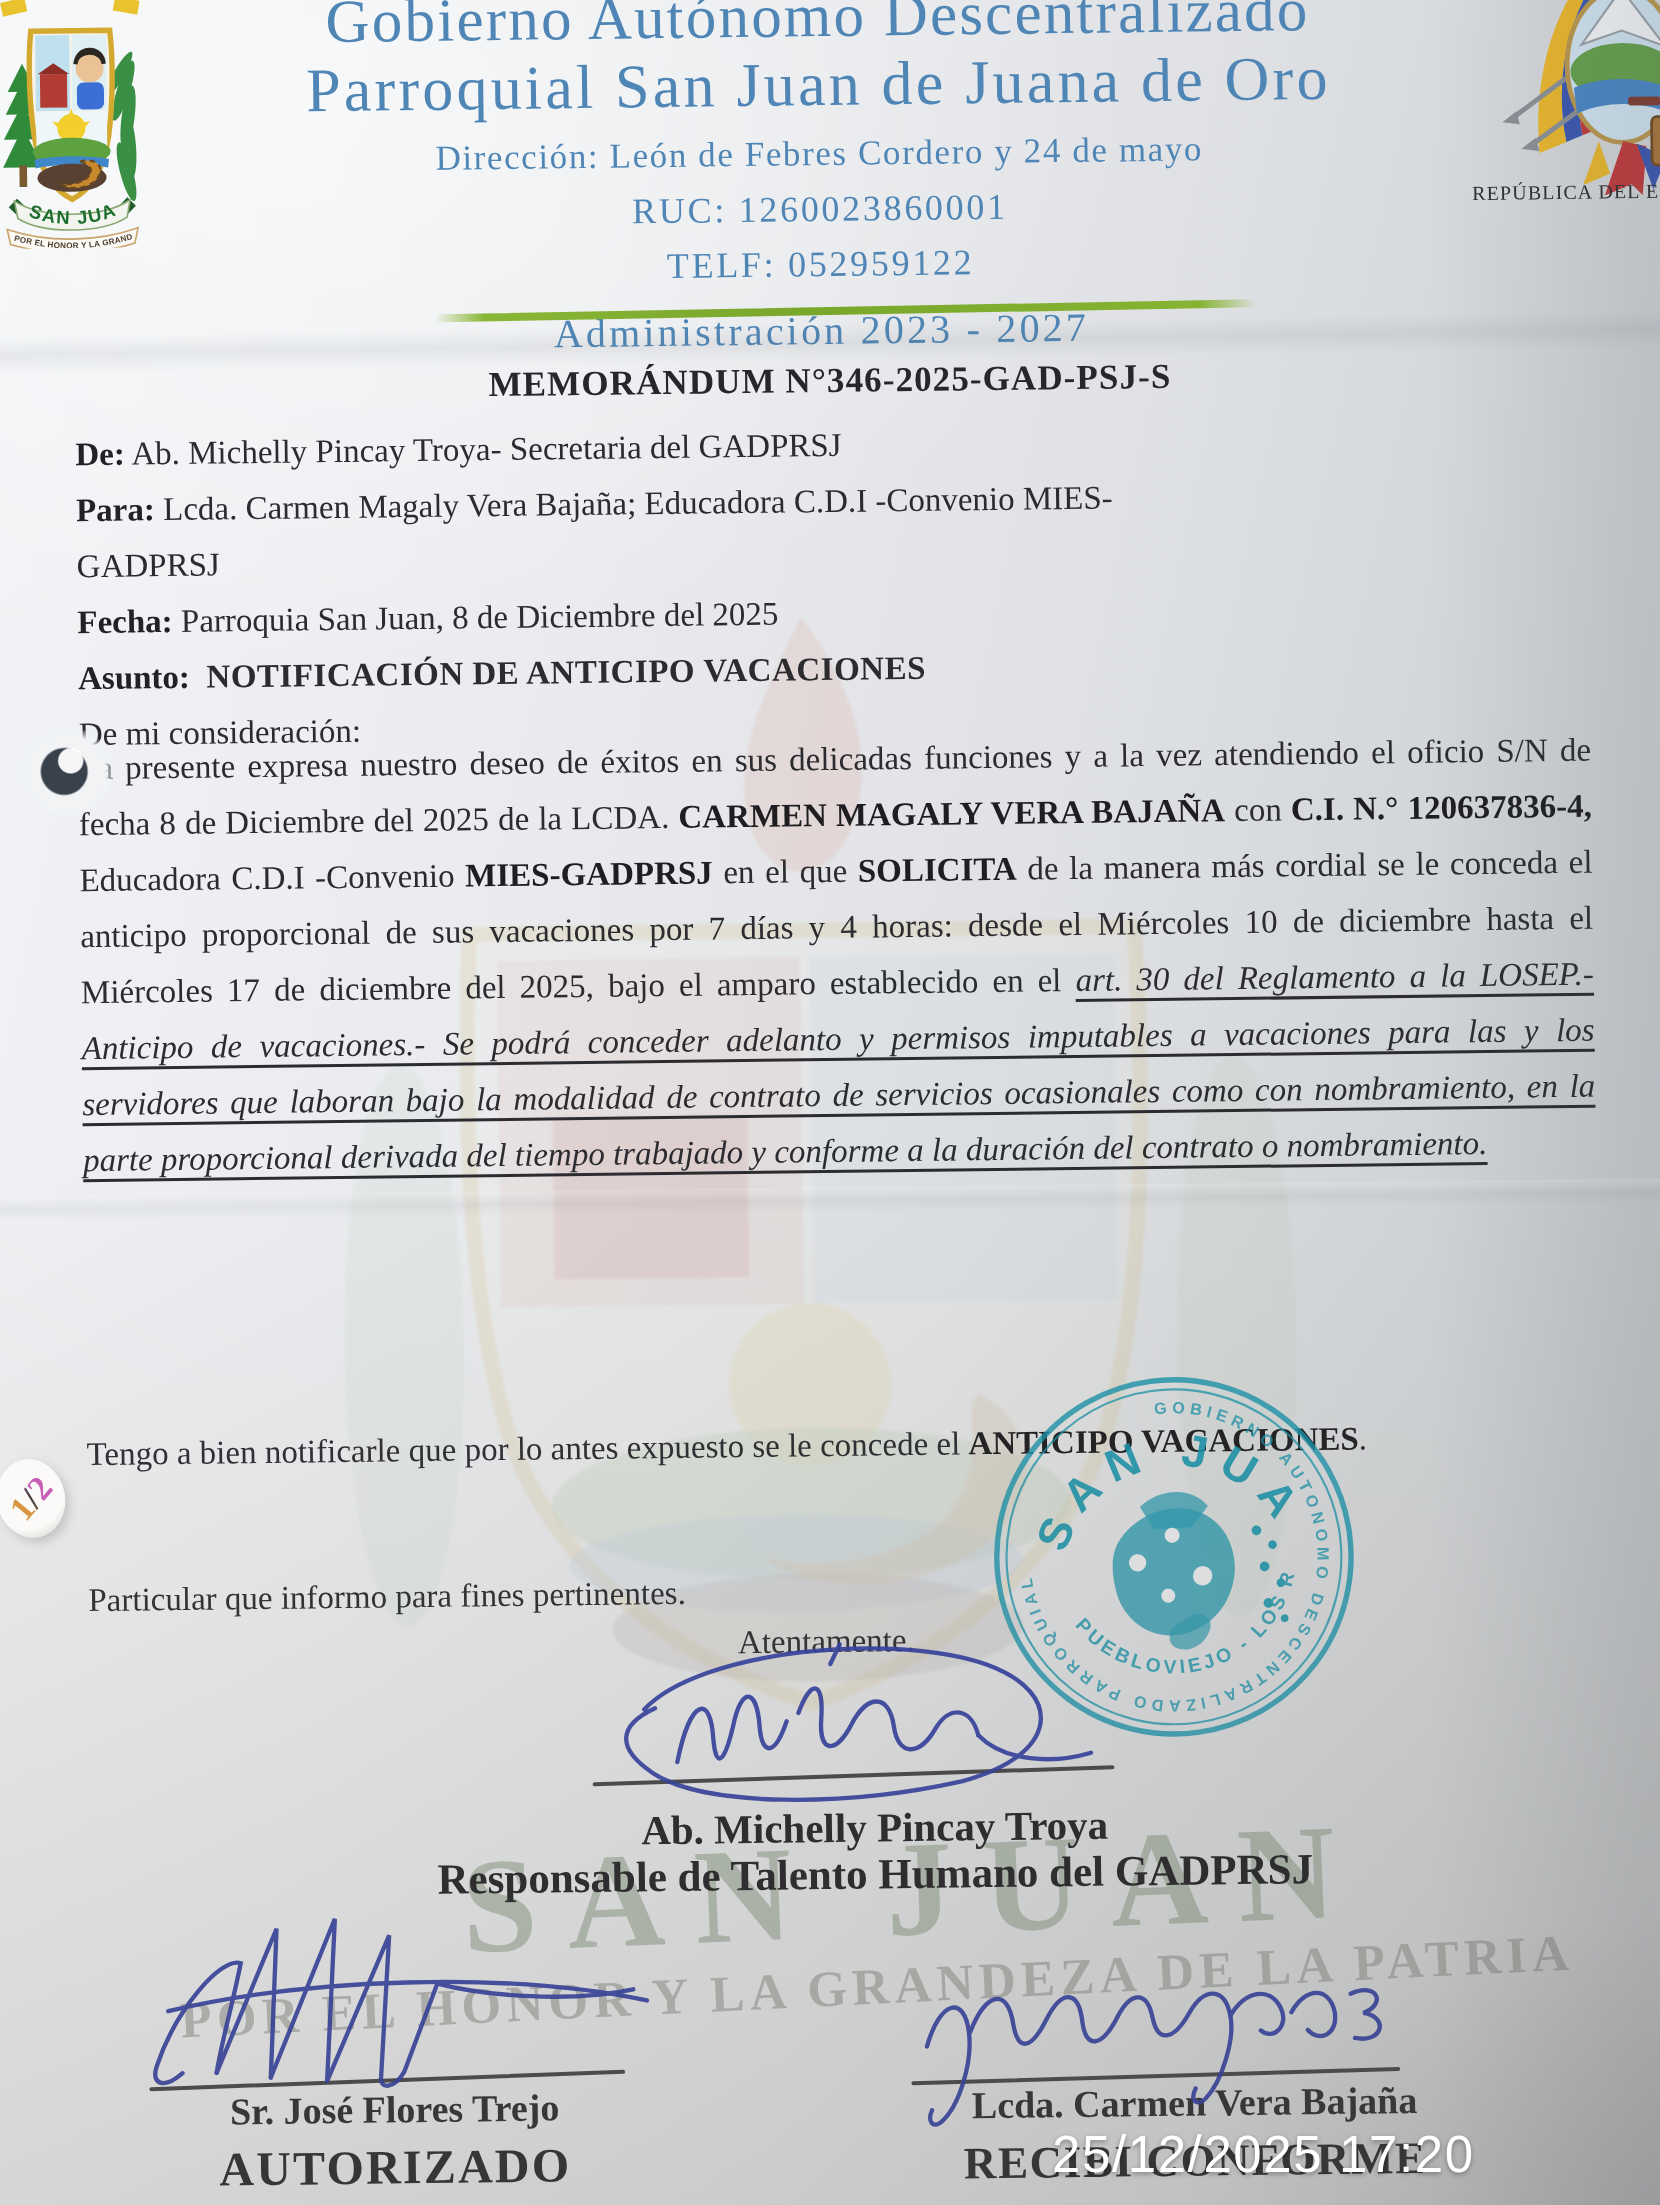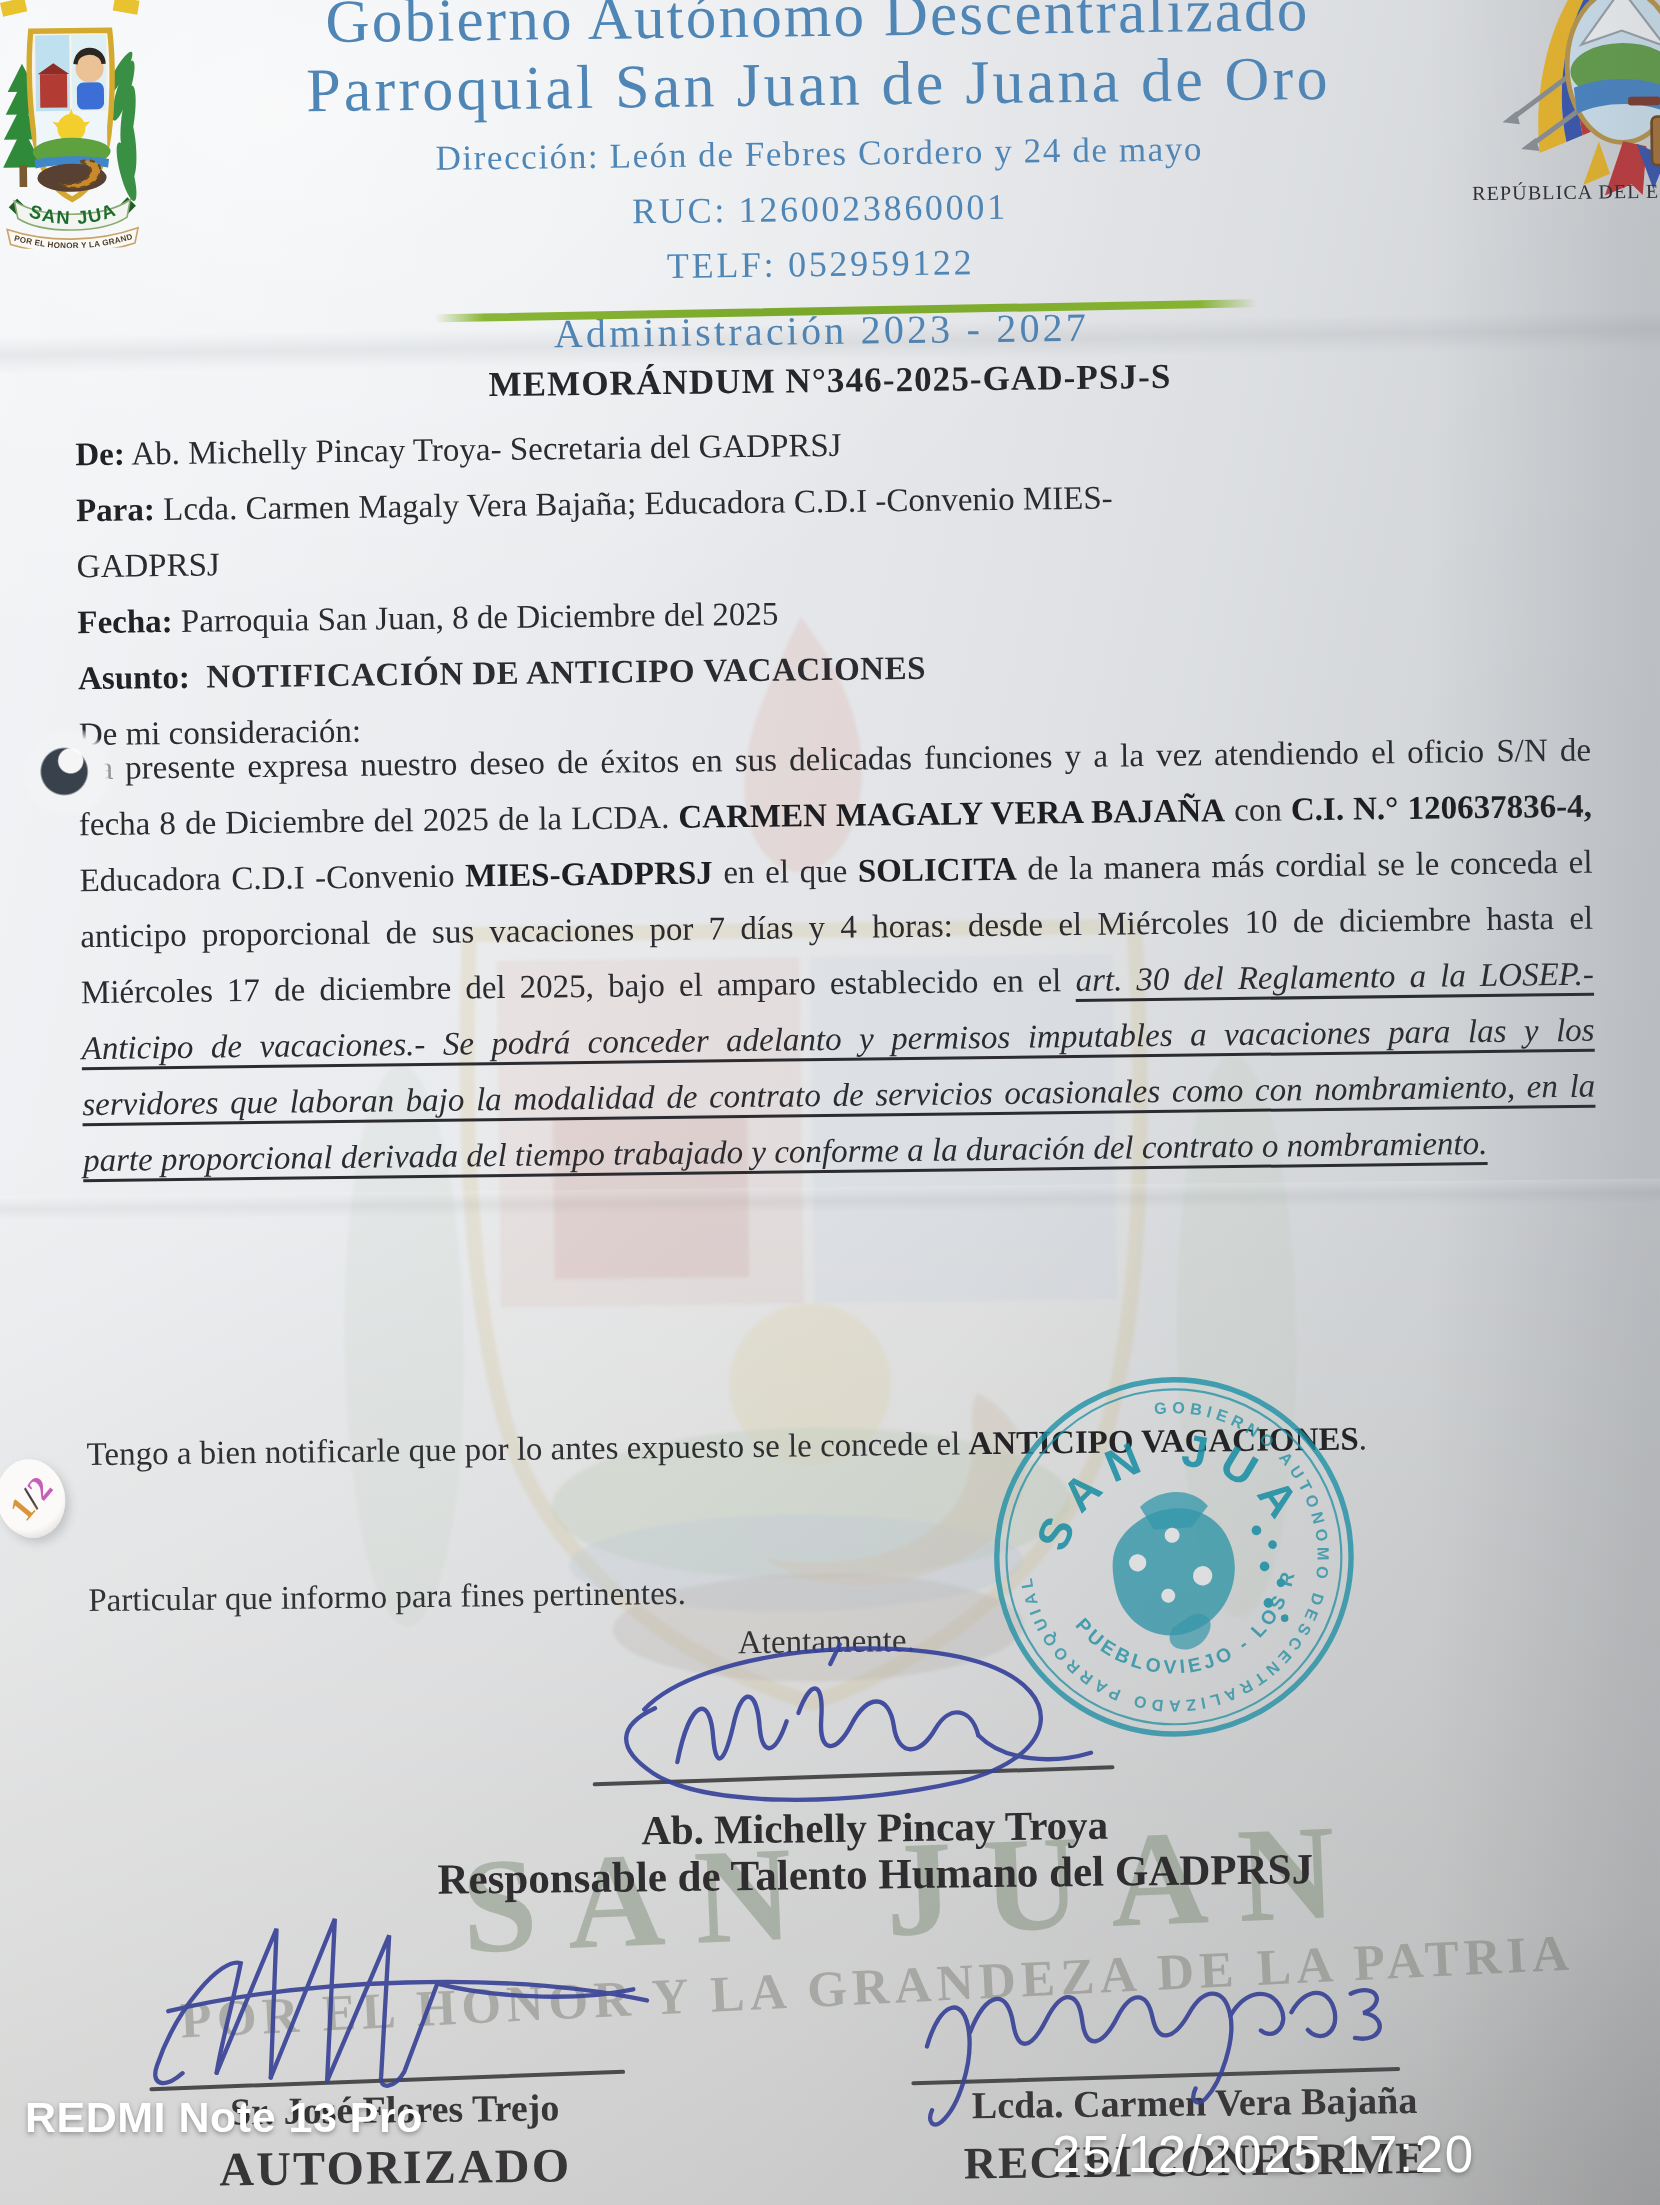--- a/index.html
+++ b/index.html
@@ -307,17 +307,16 @@
   </div>
 
   <div class="hole"></div>
   <div class="sticker">
     <span>1/2</span>
   </div>
 
   <div class="crease1"></div>
   <div class="crease2"></div>
 
-  <div class="cam cam-device">REDMI Note 13 Pro</div>
   <div class="cam cam-time">25/12/2025 17:20</div>
 
 </div>
 
 
 </body></html>

